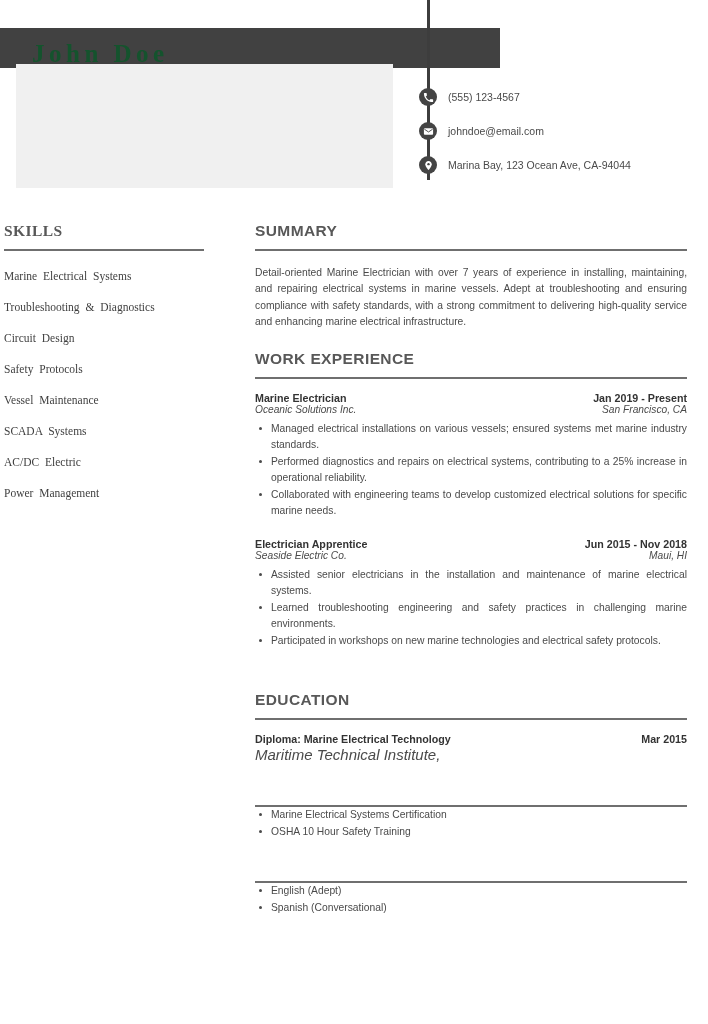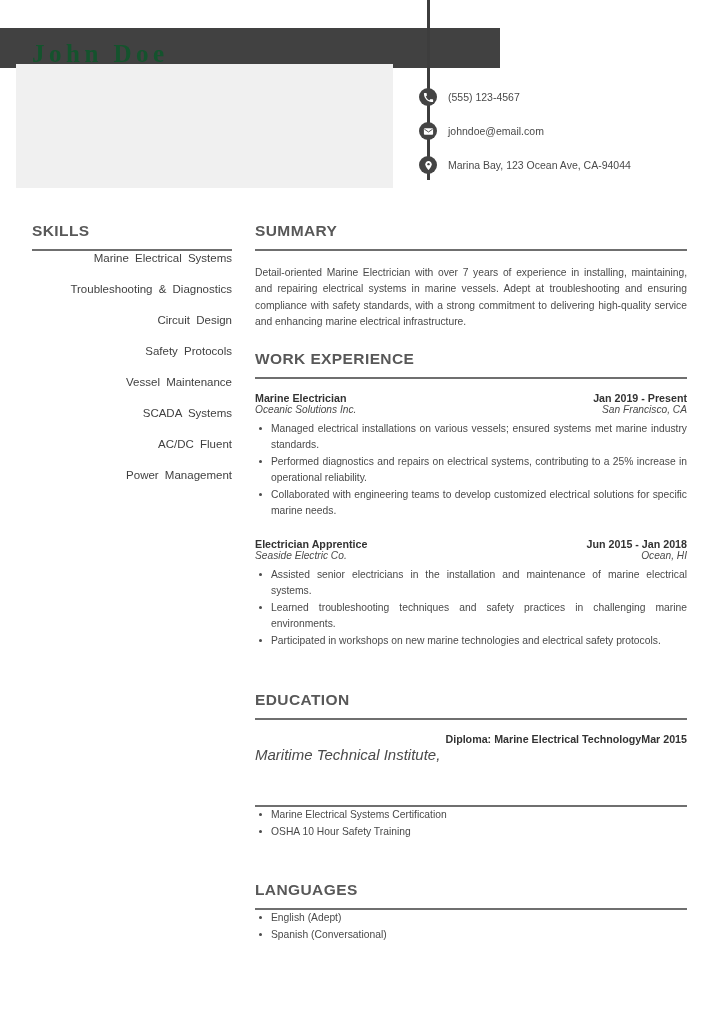--- a/index.html
+++ b/index.html
@@ -98,23 +98,24 @@
   
   .content {
     position: absolute;
     left: 0;
     top: 210px;
     width: 708px;
   }
 
   .col-left {
     position: absolute;
-    left: 32px;
+    left: 4px;
     top: 12px;
     width: 200px;
+    font-family: Liberation Serif, serif;
   }
 
   .col-right {
     position: absolute;
     left: 255px;
     top: 12px;
     width: 432px;
   }
 
   
@@ -128,21 +129,21 @@
 
   .rule {
     height: 2px;
     background: #6f6f6f;
     width: 100%;
   }
 
   .section { margin-bottom: 20px; }
 
   
-  .skill-list { margin-top: 1px; text-align: right; }
+  .skill-list { margin-top: 19px; }
 
   .skill-item {
     font-size: 11.5px;
     color: #3f3f3f;
     margin-bottom: 19px;
     word-spacing: 3px;
   }
 
   
   .summary-text {
@@ -214,21 +215,21 @@
     background: #4a4a4a;
   }
 
   .bullets.plain li { text-align: left; }
 
   
   .edu-entry { margin-top: 13px; }
 
   .edu-line {
     display: flex;
-    justify-content: flex-end;
+    justify-content: space-between;
     align-items: baseline;
   }
 
   .edu-degree {
     font-size: 10.7px;
     font-weight: bold;
     color: #333333;
   }
 
   .edu-date {
@@ -302,21 +303,21 @@
     <div class="section">
       <div class="section-title">SKILLS</div>
       <div class="rule"></div>
       <div class="skill-list">
         <div class="skill-item">Marine  Electrical  Systems</div>
         <div class="skill-item">Troubleshooting  &amp;  Diagnostics</div>
         <div class="skill-item">Circuit  Design</div>
         <div class="skill-item">Safety  Protocols</div>
         <div class="skill-item">Vessel  Maintenance</div>
         <div class="skill-item">SCADA  Systems</div>
-        <div class="skill-item">AC/DC  Fluent</div>
+        <div class="skill-item">AC/DC  Electric</div>
         <div class="skill-item">Power  Management</div>
       </div>
     </div>
 
   </div>
 
   <div class="col-right">
 
     <div class="section">
       <div class="section-title">SUMMARY</div>
@@ -340,29 +341,29 @@
         <ul class="bullets">
           <li>Managed electrical installations on various vessels; ensured systems met marine industry standards.</li>
           <li>Performed diagnostics and repairs on electrical systems, contributing to a 25% increase in operational reliability.</li>
           <li>Collaborated with engineering teams to develop customized electrical solutions for specific marine needs.</li>
         </ul>
       </div>
 
       <div class="exp-entry second">
         <div class="exp-line">
           <span class="exp-role">Electrician Apprentice</span>
-          <span class="exp-date">Jun 2015 - Jan 2018</span>
+          <span class="exp-date">Jun 2015 - Nov 2018</span>
         </div>
         <div class="exp-line">
           <span class="exp-company">Seaside Electric Co.</span>
-          <span class="exp-location">Ocean, HI</span>
+          <span class="exp-location">Maui, HI</span>
         </div>
         <ul class="bullets">
           <li>Assisted senior electricians in the installation and maintenance of marine electrical systems.</li>
-          <li>Learned troubleshooting techniques and safety practices in challenging marine environments.</li>
+          <li>Learned troubleshooting engineering and safety practices in challenging marine environments.</li>
           <li class="last">Participated in workshops on new marine technologies and electrical safety protocols.</li>
         </ul>
       </div>
     </div>
 
     <div class="gap-lg"></div>
 
     <div class="section">
       <div class="section-title">EDUCATION</div>
       <div class="rule"></div>
@@ -381,21 +382,20 @@
       <div class="rule"></div>
       <ul class="bullets plain list-block">
         <li>Marine Electrical Systems Certification</li>
         <li>OSHA 10 Hour Safety Training</li>
       </ul>
     </div>
 
     <div class="gap-lg"></div>
 
     <div class="section">
-      <div class="section-title">LANGUAGES</div>
       <div class="rule"></div>
       <ul class="bullets plain list-block">
         <li>English (Adept)</li>
         <li>Spanish (Conversational)</li>
       </ul>
     </div>
 
     <div class="gap-lg"></div>
 
   </div>

